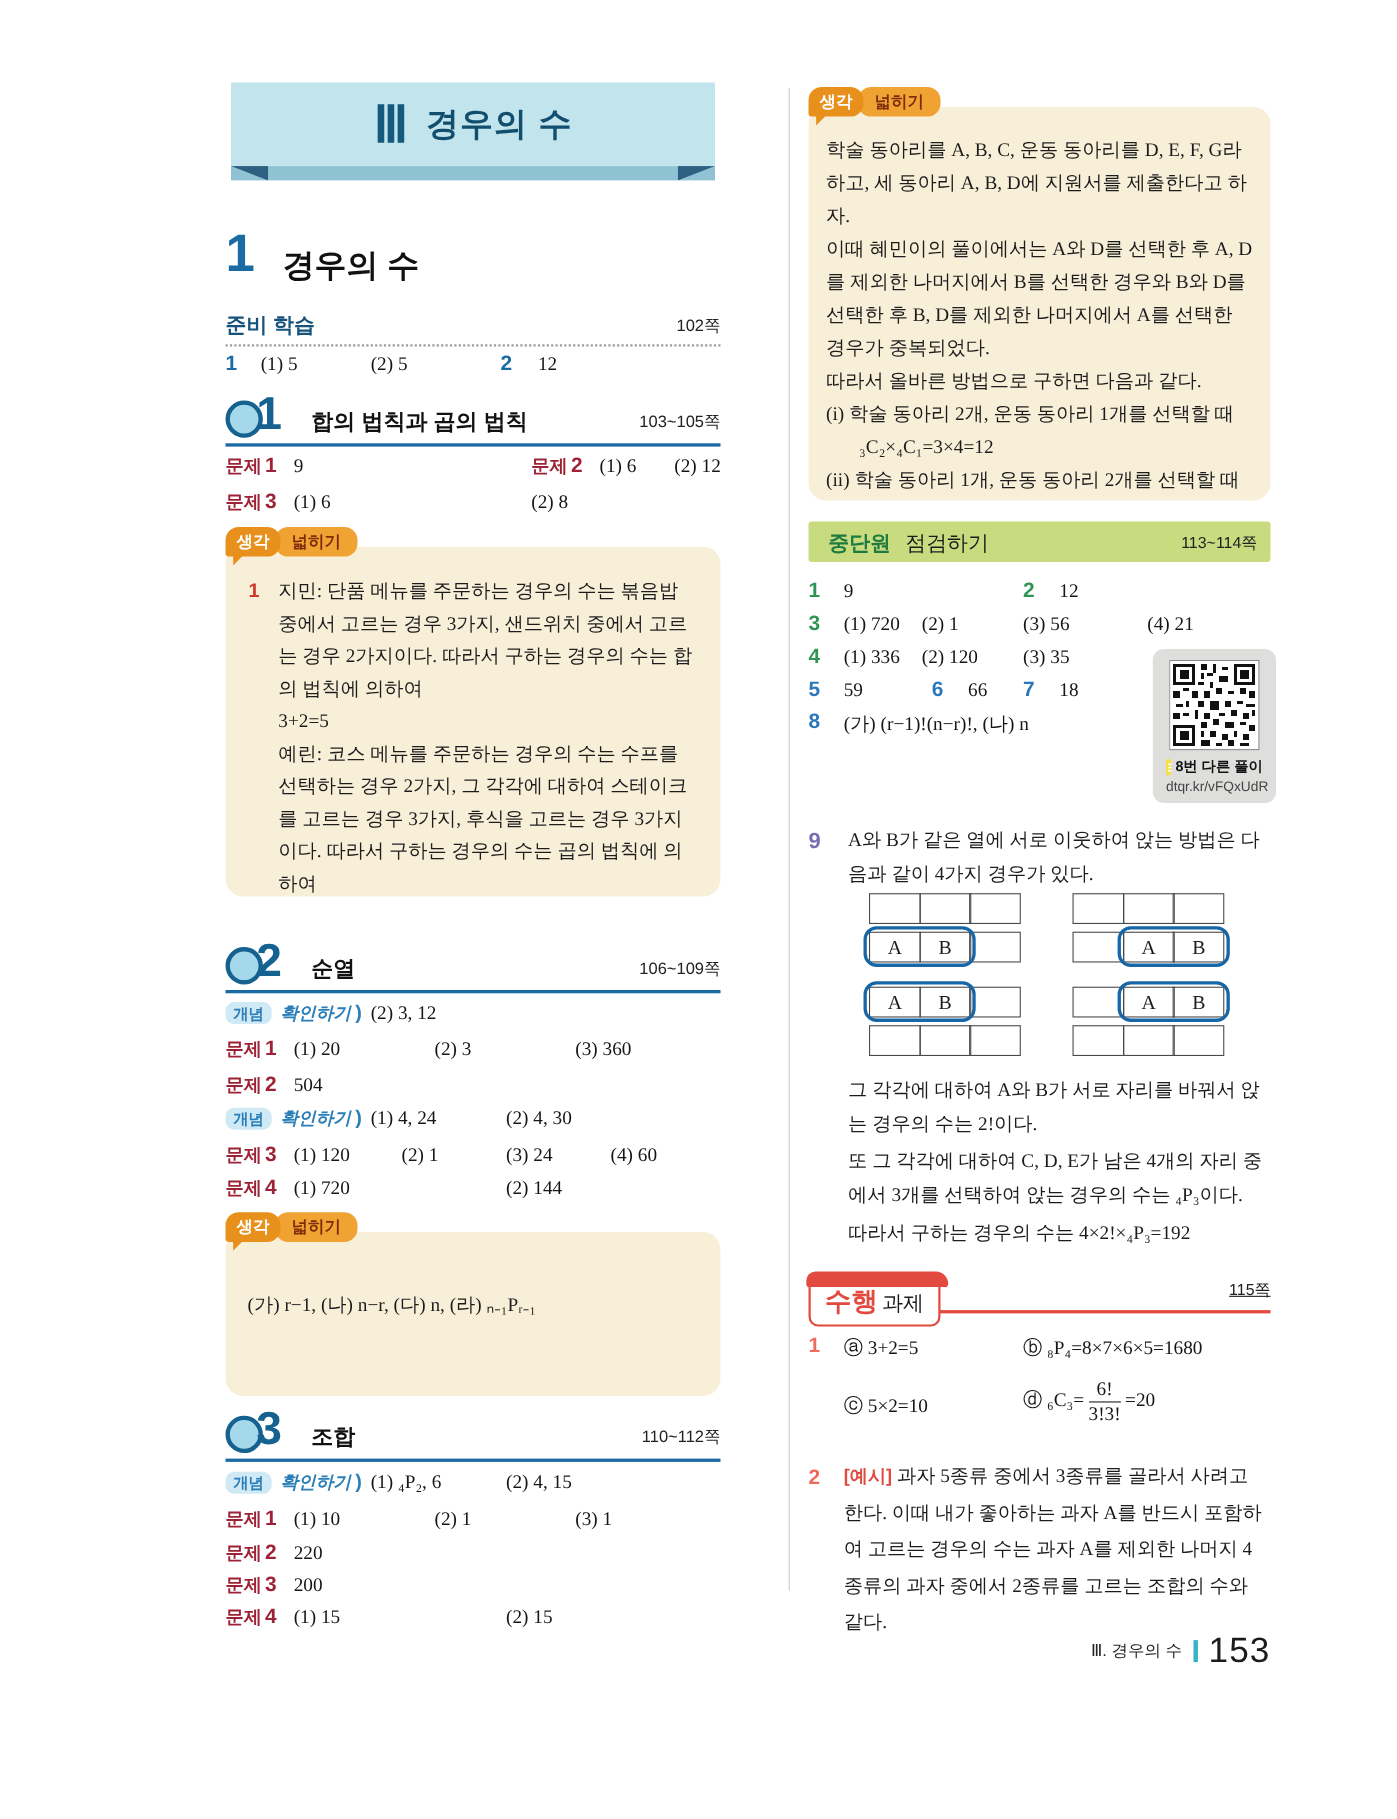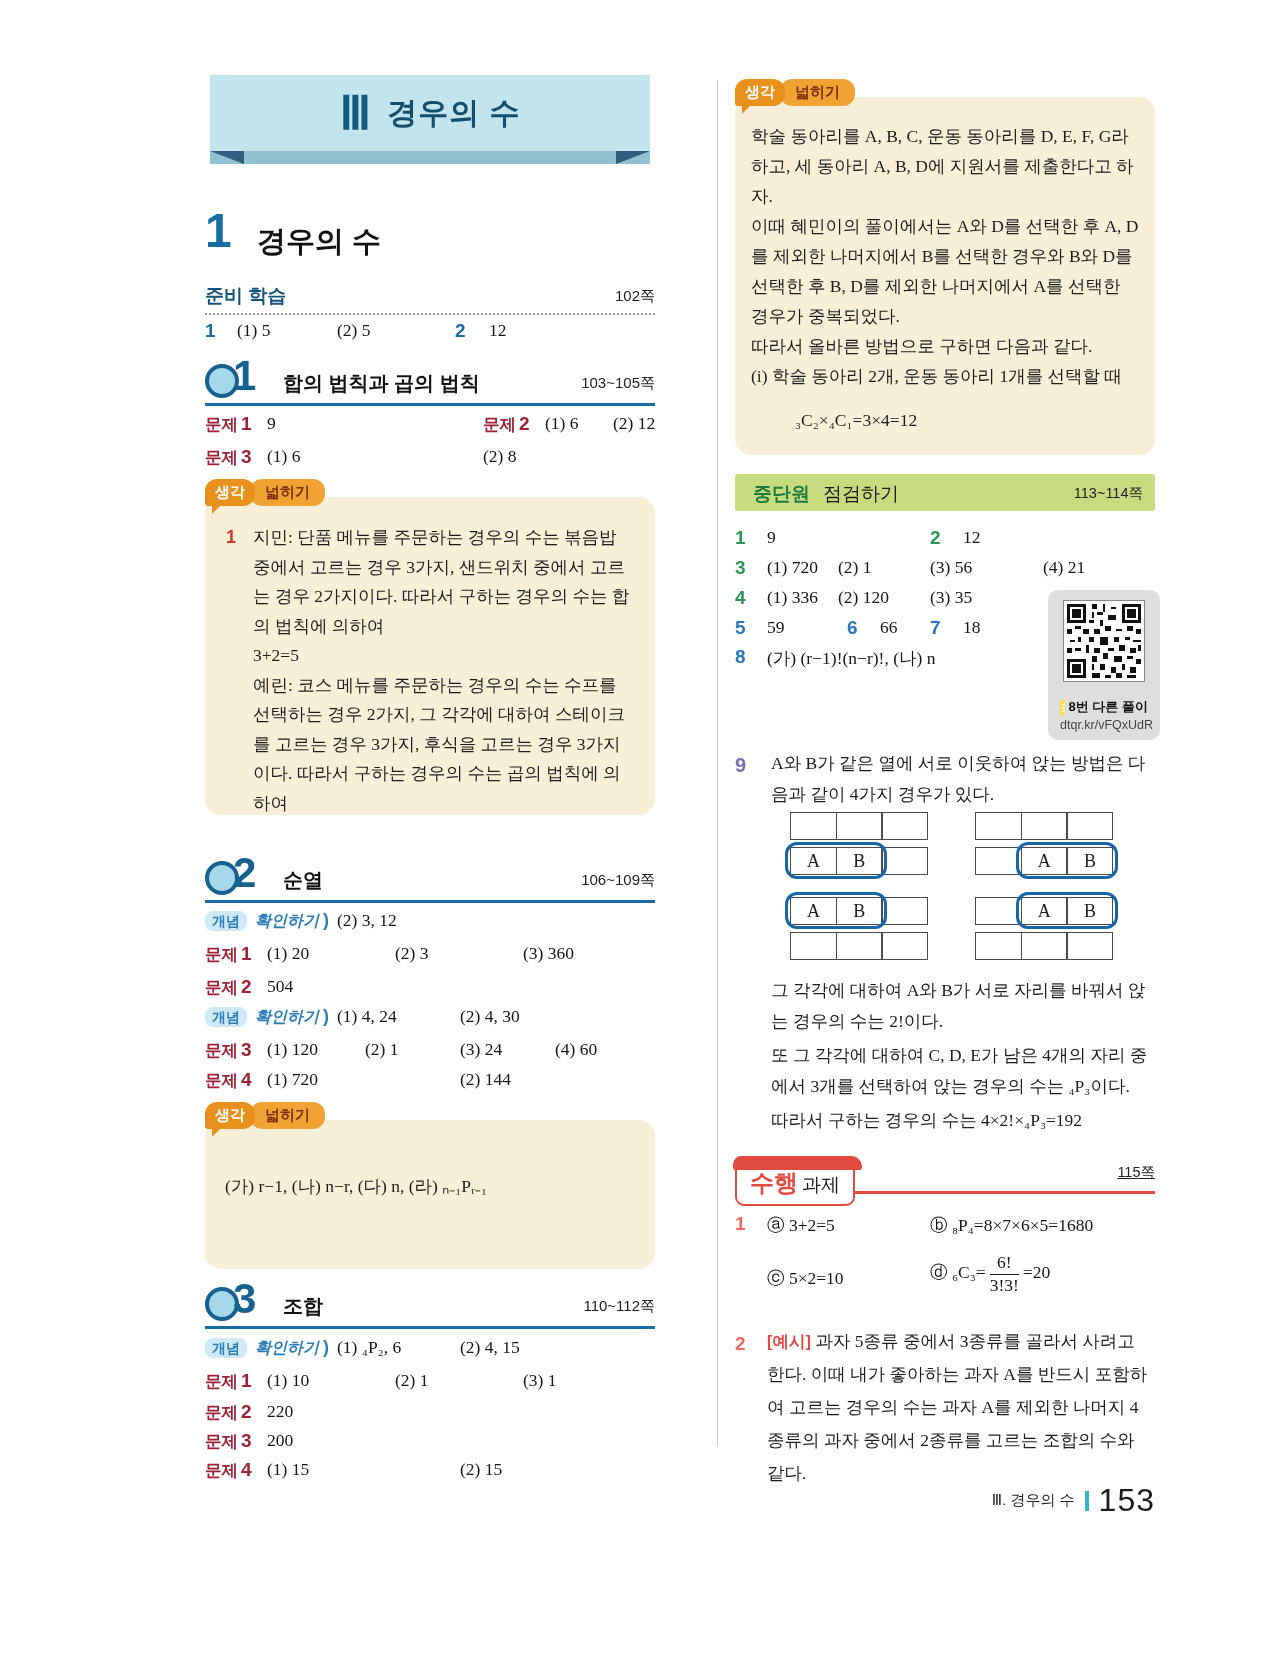--- a/index.html
+++ b/index.html
@@ -70,21 +70,21 @@
   .greenbar .g2{position:absolute;left:88px;top:7px;font-family:"Liberation Sans",sans-serif;font-size:19px;color:#1b1b1b;}
   .greenbar .gp{position:absolute;right:12px;top:10px;font-family:"Liberation Sans",sans-serif;font-size:14.5px;color:#222;}
   .gnum{font-family:"Liberation Sans",sans-serif;font-weight:700;font-size:19px;color:#2f9555;}
   .bnum{font-family:"Liberation Sans",sans-serif;font-weight:700;font-size:19px;color:#2b77b9;}
   .pnum{font-family:"Liberation Sans",sans-serif;font-weight:700;font-size:20px;color:#7a6cb0;}
   .rnum{font-family:"Liberation Sans",sans-serif;font-weight:700;font-size:19px;color:#ef6a5e;}
 
   
   .qrbox{position:absolute;background:#dededc;border-radius:10px;box-sizing:border-box;padding:10px 12px 8px 12px;text-align:center;}
   .qrbox svg{background:#fff;border:1px solid #888;display:block;margin:0 auto;}
-  .qrcap{margin-top:16px;font-family:"Liberation Sans",sans-serif;font-weight:700;font-size:13px;color:#111;
+  .qrcap{margin-top:6px;font-family:"Liberation Sans",sans-serif;font-weight:700;font-size:13px;color:#111;
          display:flex;align-items:center;justify-content:flex-end;gap:4px;white-space:nowrap;}
   .docicon{display:inline-block;width:12px;height:15px;background:#f7e045;border-radius:2px;
            background-image:linear-gradient(#fff 0 0),linear-gradient(#fff 0 0),linear-gradient(#fff 0 0);
            background-size:7px 1.5px;background-repeat:no-repeat;background-position:2px 4px,2px 7px,2px 10px;}
   .qrurl{font-family:"Liberation Sans",sans-serif;font-size:12.5px;color:#444;margin-top:2px;white-space:nowrap;}
 
   
   .para{position:absolute;left:0;width:420px;font-size:17.5px;line-height:31px;}
 
   
@@ -278,21 +278,21 @@
 
     <div class="bubble" style="left:0;top:79px">
       <span class="b1">생각</span><span class="b2">넓히기</span>
     </div>
     <div class="thinkbox" style="left:0;top:97px;width:420px;height:358px">
       <div class="inner" style="padding:24px 16px 10px 16px;line-height:30px;">
         <p style="margin:0">학술 동아리를 A, B, C, 운동 동아리를 D, E, F, G라 하고, 세 동아리 A, B, D에 지원서를 제출한다고 하자.</p>
         <p style="margin:0">이때 혜민이의 풀이에서는 A와 D를 선택한 후 A, D를 제외한 나머지에서 B를 선택한 경우와 B와 D를 선택한 후 B, D를 제외한 나머지에서 A를 선택한 경우가 중복되었다.</p>
         <p style="margin:0">따라서 올바른 방법으로 구하면 다음과 같다.</p>
         <p style="margin:0">(i) 학술 동아리 2개, 운동 동아리 1개를 선택할 때</p>
-        <p style="margin:14px;padding-left:30px">₃C₂×₄C₁=3×4=12</p>
+        <p style="margin:0;padding-left:30px">₃C₂×₄C₁=3×4=12</p>
         <p style="margin:0">(ii) 학술 동아리 1개, 운동 동아리 2개를 선택할 때</p>
         <p style="margin:0;padding-left:30px">₃C₁×₄C₂=3×6=18</p>
 
       </div>
     </div>
 
     <div class="greenbar" style="top:474px">
       <span class="g1">중단원</span>
       <span class="g2">점검하기</span>
       <span class="gp">113~114쪽</span>

